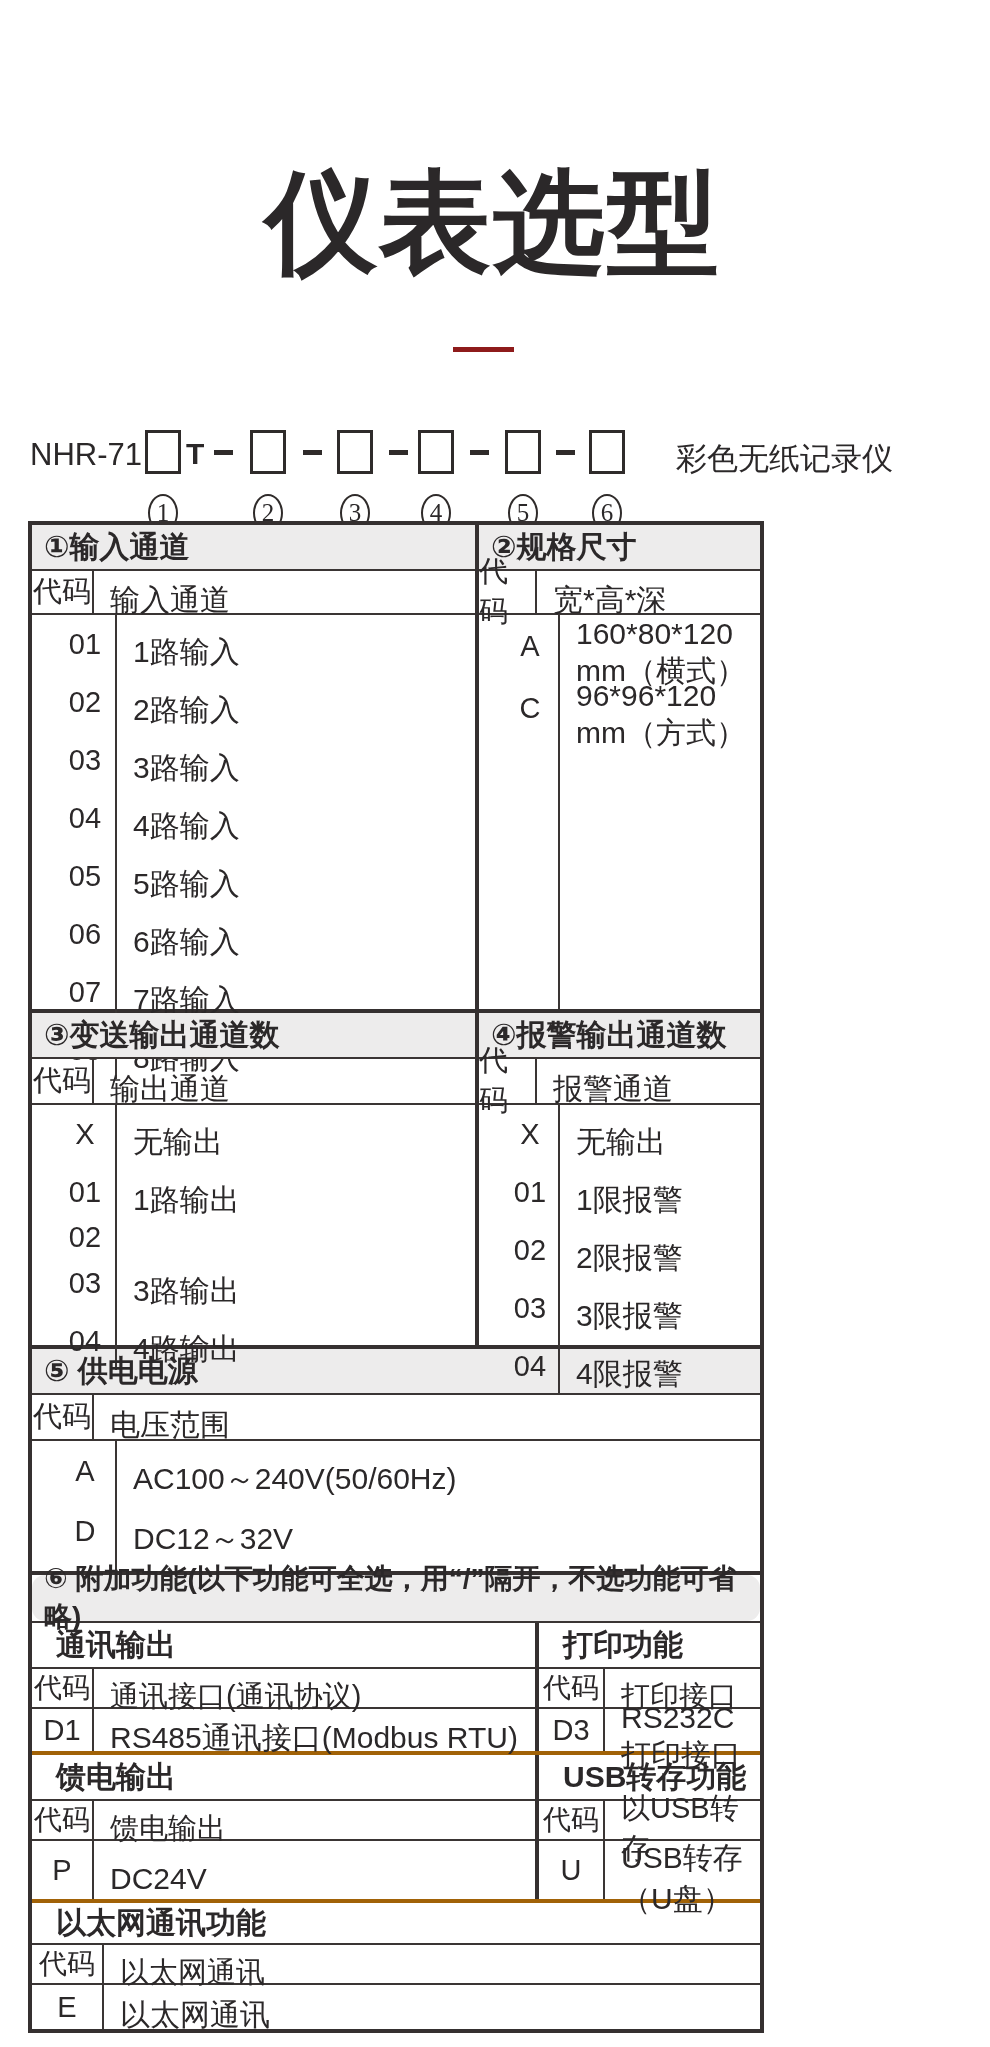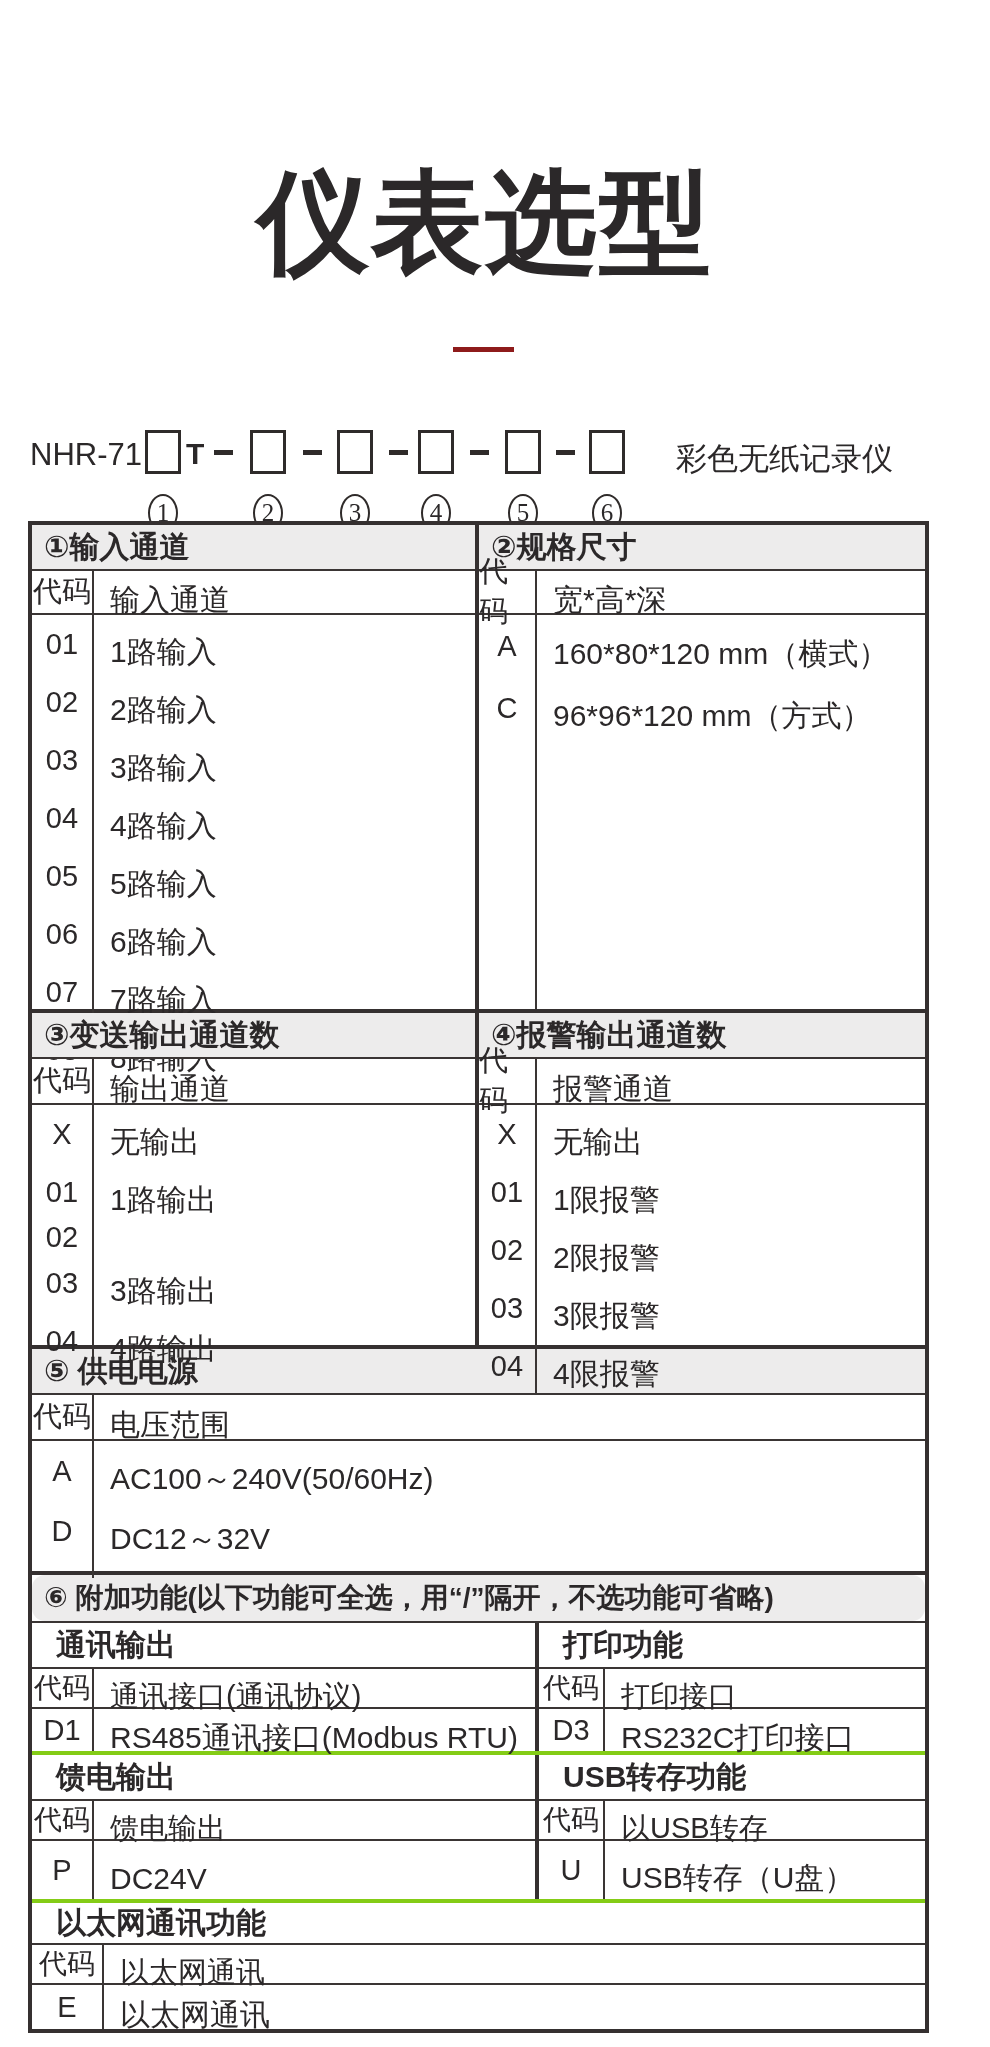--- a/index.html
+++ b/index.html
@@ -1,59 +1,59 @@
 <!DOCTYPE html>
 <html><head>
 <meta charset="utf-8">
 <style>
   html,body{margin:0;padding:0;background:#ffffff;}
   body{font-family:"Liberation Sans","DejaVu Sans",sans-serif;color:#2b2829;}
   .page{position:relative;width:990px;height:2047px;background:#ffffff;overflow:hidden;}
 
   
-  .page-title{position:absolute;left:0;top:148px;width:970px;text-align:center;
+  .page-title{position:absolute;left:8px;top:148px;width:970px;text-align:center;
     font-size:112px;font-weight:700;color:#2b2829;letter-spacing:2px;}
   .title-underline{position:absolute;left:453px;top:347px;width:61px;height:5px;background:#8e1b1b;}
 
   
   .model-area{position:absolute;left:0;top:430px;width:990px;height:115px;}
   .model-prefix{position:absolute;left:30px;top:7px;font-size:31px;font-weight:400;letter-spacing:1px;}
   .code-box{position:absolute;top:0;width:36px;height:44px;border:3px solid #2f2b2a;background:#fff;box-sizing:border-box;}
   .box1{left:145px;}.box2{left:250px;}.box3{left:337px;}.box4{left:418px;}.box5{left:505px;}.box6{left:589px;}
   .model-t{position:absolute;left:186px;top:7px;font-size:30px;font-weight:600;}
   .dash{position:absolute;top:20px;width:19px;height:5px;background:#2f2b2a;}
   .dash1{left:214px;}.dash2{left:303px;}.dash3{left:389px;}.dash4{left:470px;}.dash5{left:556px;}
   .product-name{position:absolute;left:676px;top:8px;font-size:31px;}
   .pos-marker{position:absolute;top:64px;width:30px;height:38px;border:2px solid #2f2b2a;border-radius:50%;
     box-sizing:border-box;text-align:center;font-size:25px;line-height:33px;font-family:"Liberation Serif","DejaVu Serif",serif;}
   .mk1{left:148px;}.mk2{left:253px;}.mk3{left:340px;}.mk4{left:421px;}.mk5{left:508px;}.mk6{left:592px;}
 
   
-  .sel-table{position:absolute;left:28px;top:521px;width:901px;box-sizing:border-box;
+  .sel-table{position:absolute;left:28px;top:521px;width:736px;box-sizing:border-box;
     border:4px solid #353030;background:#fff;}
   .gray{background:#edecec;}
   .sec{width:100%;box-sizing:border-box;}
   .sec + .sec{border-top:4px solid #353030;}
   .split{display:flex;width:100%;box-sizing:border-box;}
   .half-l{width:443px;box-sizing:border-box;}
   .half-r{flex:1;border-left:4px solid #353030;box-sizing:border-box;}
   .half-l6{width:503px;box-sizing:border-box;}
   .sec-head{font-weight:700;font-size:30px;display:flex;align-items:center;padding-left:12px;box-sizing:border-box;}
   .h44{height:44px;}.h46{height:46px;}.h40{height:40px;}
   .thin-top{border-top:2px solid #3a3534;}
-  .thick-top{border-top:4px solid #84cc16;}
+  .thick-top{border-top:4px solid #a16207;}
   .row{display:flex;align-items:center;box-sizing:border-box;}
   .code-cell{width:62px;border-right:2px solid #3a3534;display:flex;align-items:center;justify-content:center;
     font-size:29px;box-sizing:border-box;align-self:stretch;}
   .code-cell-r{width:58px;}
   .code-cell-r6{width:66px;}
   .code-cell-eth{width:72px;}
   .label-cell{flex:1;padding-left:16px;font-size:30px;margin-top:17px;}
   .body{display:flex;flex-direction:column;}
-  .body .row{flex:1;}
+  .body .row{flex:1;padding-left:23px;}
   .body-top .row{flex:none;height:62px;}
   .subcol-title{font-weight:700;font-size:30px;display:flex;align-items:center;padding-left:24px;box-sizing:border-box;}
   .latin{letter-spacing:0px;}
 </style>
 </head>
 <body>
 
 <div class="page">
 
   <div class="page-title">仪表选型</div>

